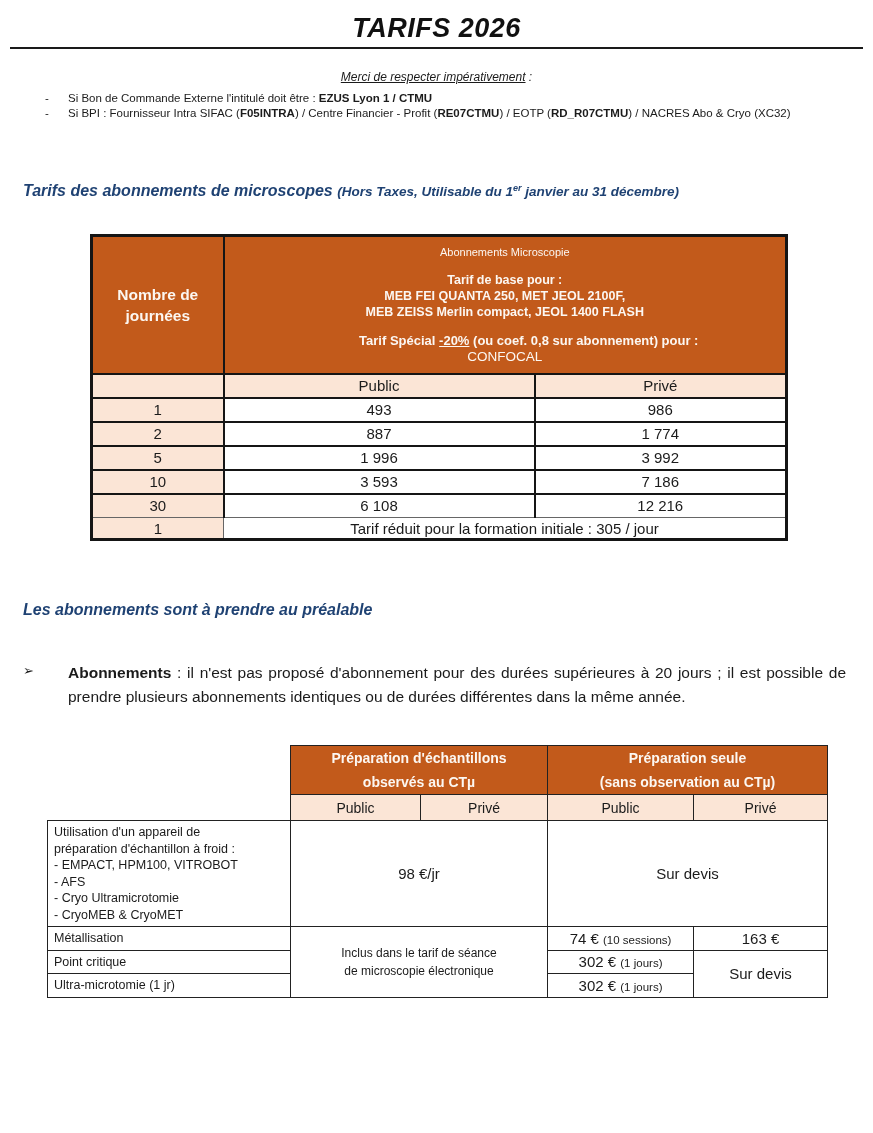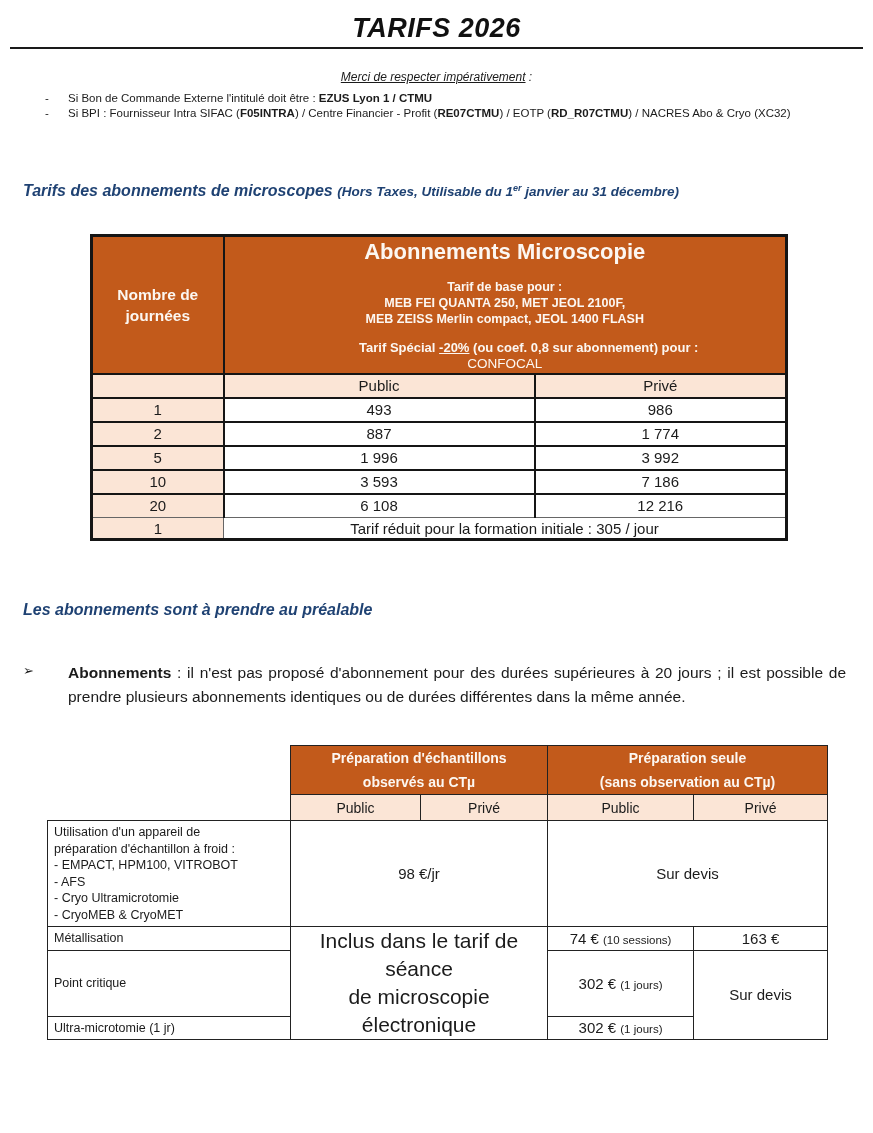--- a/index.html
+++ b/index.html
@@ -73,21 +73,21 @@
   .orange-bg { background: #C25A1B; color: #FCF7F2; }
   .peach-bg  { background: #FBE5D6; }
 
   .t1-head-row td { height: 138px; }
   .t1-col1-head {
     font-size: 15.5px;
     font-weight: bold;
     line-height: 21px;
     text-align: center;
   }
-  .t1-main-title { font-size: 22px; font-weight: bold; margin-bottom: 14px; }
+  .t1-main-title { font-size: 11px; font-weight: normal; margin-bottom: 14px; }
   .t1-sub { font-size: 12.5px; font-weight: bold; line-height: 16px; }
   .t1-special { margin-top: 13px; font-size: 13px; font-weight: bold; line-height: 16px; padding-left: 48px; }
   .t1-special .pct { text-decoration: underline; }
   .t1-confocal { font-size: 13.5px; font-weight: normal; }
 
   .t1-subhead td { height: 24px; }
   .t1-data td { height: 24px; }
   .t1 .last-data td { border-bottom: 1px solid #666; }
   .t1-footer td {
     border-width: 1px;
@@ -130,21 +130,21 @@
   .t2-subhead td { height: 26px; font-size: 14px; }
   .t2 .label-cell {
     text-align: left;
     padding: 3px 6px;
     font-size: 12.5px;
     line-height: 16.5px;
   }
   .t2-row1 td { height: 100px; }
   .t2-small-row td { height: 23px; }
   .t2 .note { font-size: 11.5px; }
-  .t2 .included-cell { font-size: 21px; line-height: 28px; }
+  .t2 .included-cell { font-size: 12px; line-height: 18px; }
 </style>
 </head>
 <body>
 
 <div>
 
   <div class="title-block">
     <span class="doc-title">TARIFS 2026</span>
   </div>
 
@@ -207,21 +207,21 @@
       <td class="peach-bg">5</td>
       <td>1 996</td>
       <td>3 992</td>
     </tr>
     <tr class="t1-data">
       <td class="peach-bg">10</td>
       <td>3 593</td>
       <td>7 186</td>
     </tr>
     <tr class="t1-data last-data">
-      <td class="peach-bg">20</td>
+      <td class="peach-bg">30</td>
       <td>6 108</td>
       <td>12 216</td>
     </tr>
     <tr class="t1-footer">
       <td class="peach-bg">1</td>
       <td colspan="2">Tarif réduit pour la formation initiale : 305 / jour</td>
     </tr>
   </tbody>
     </table>
 

